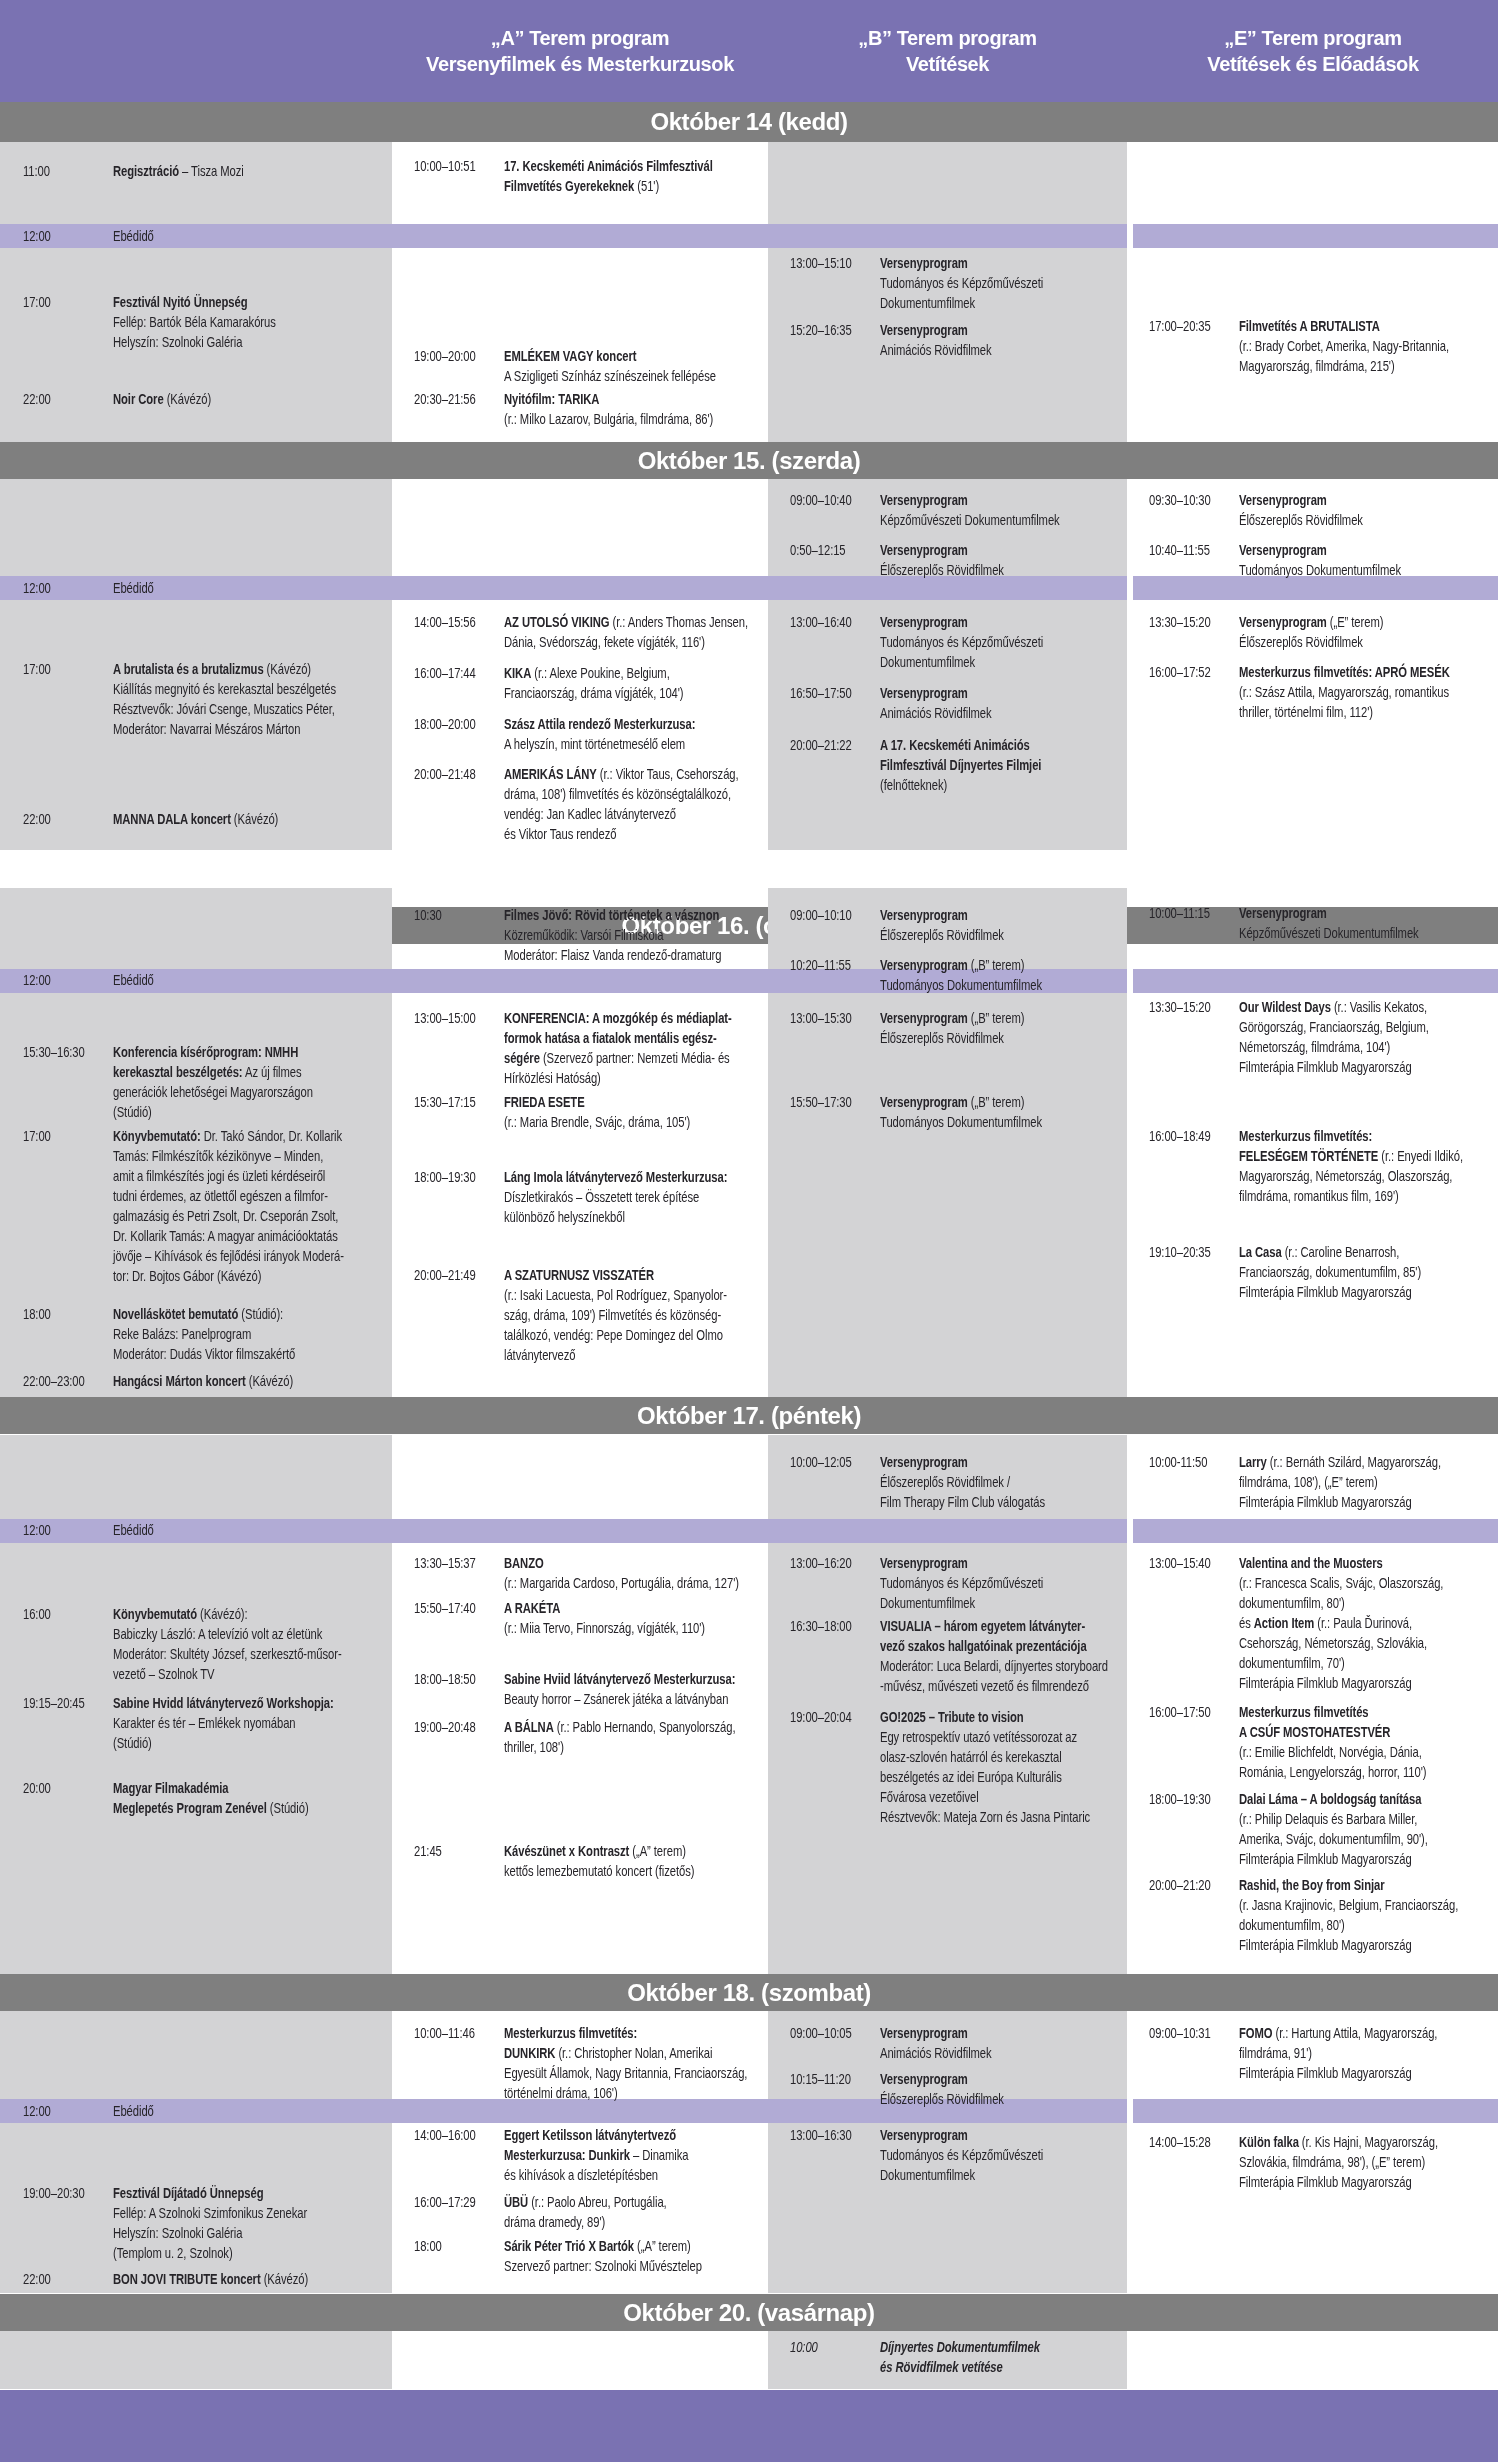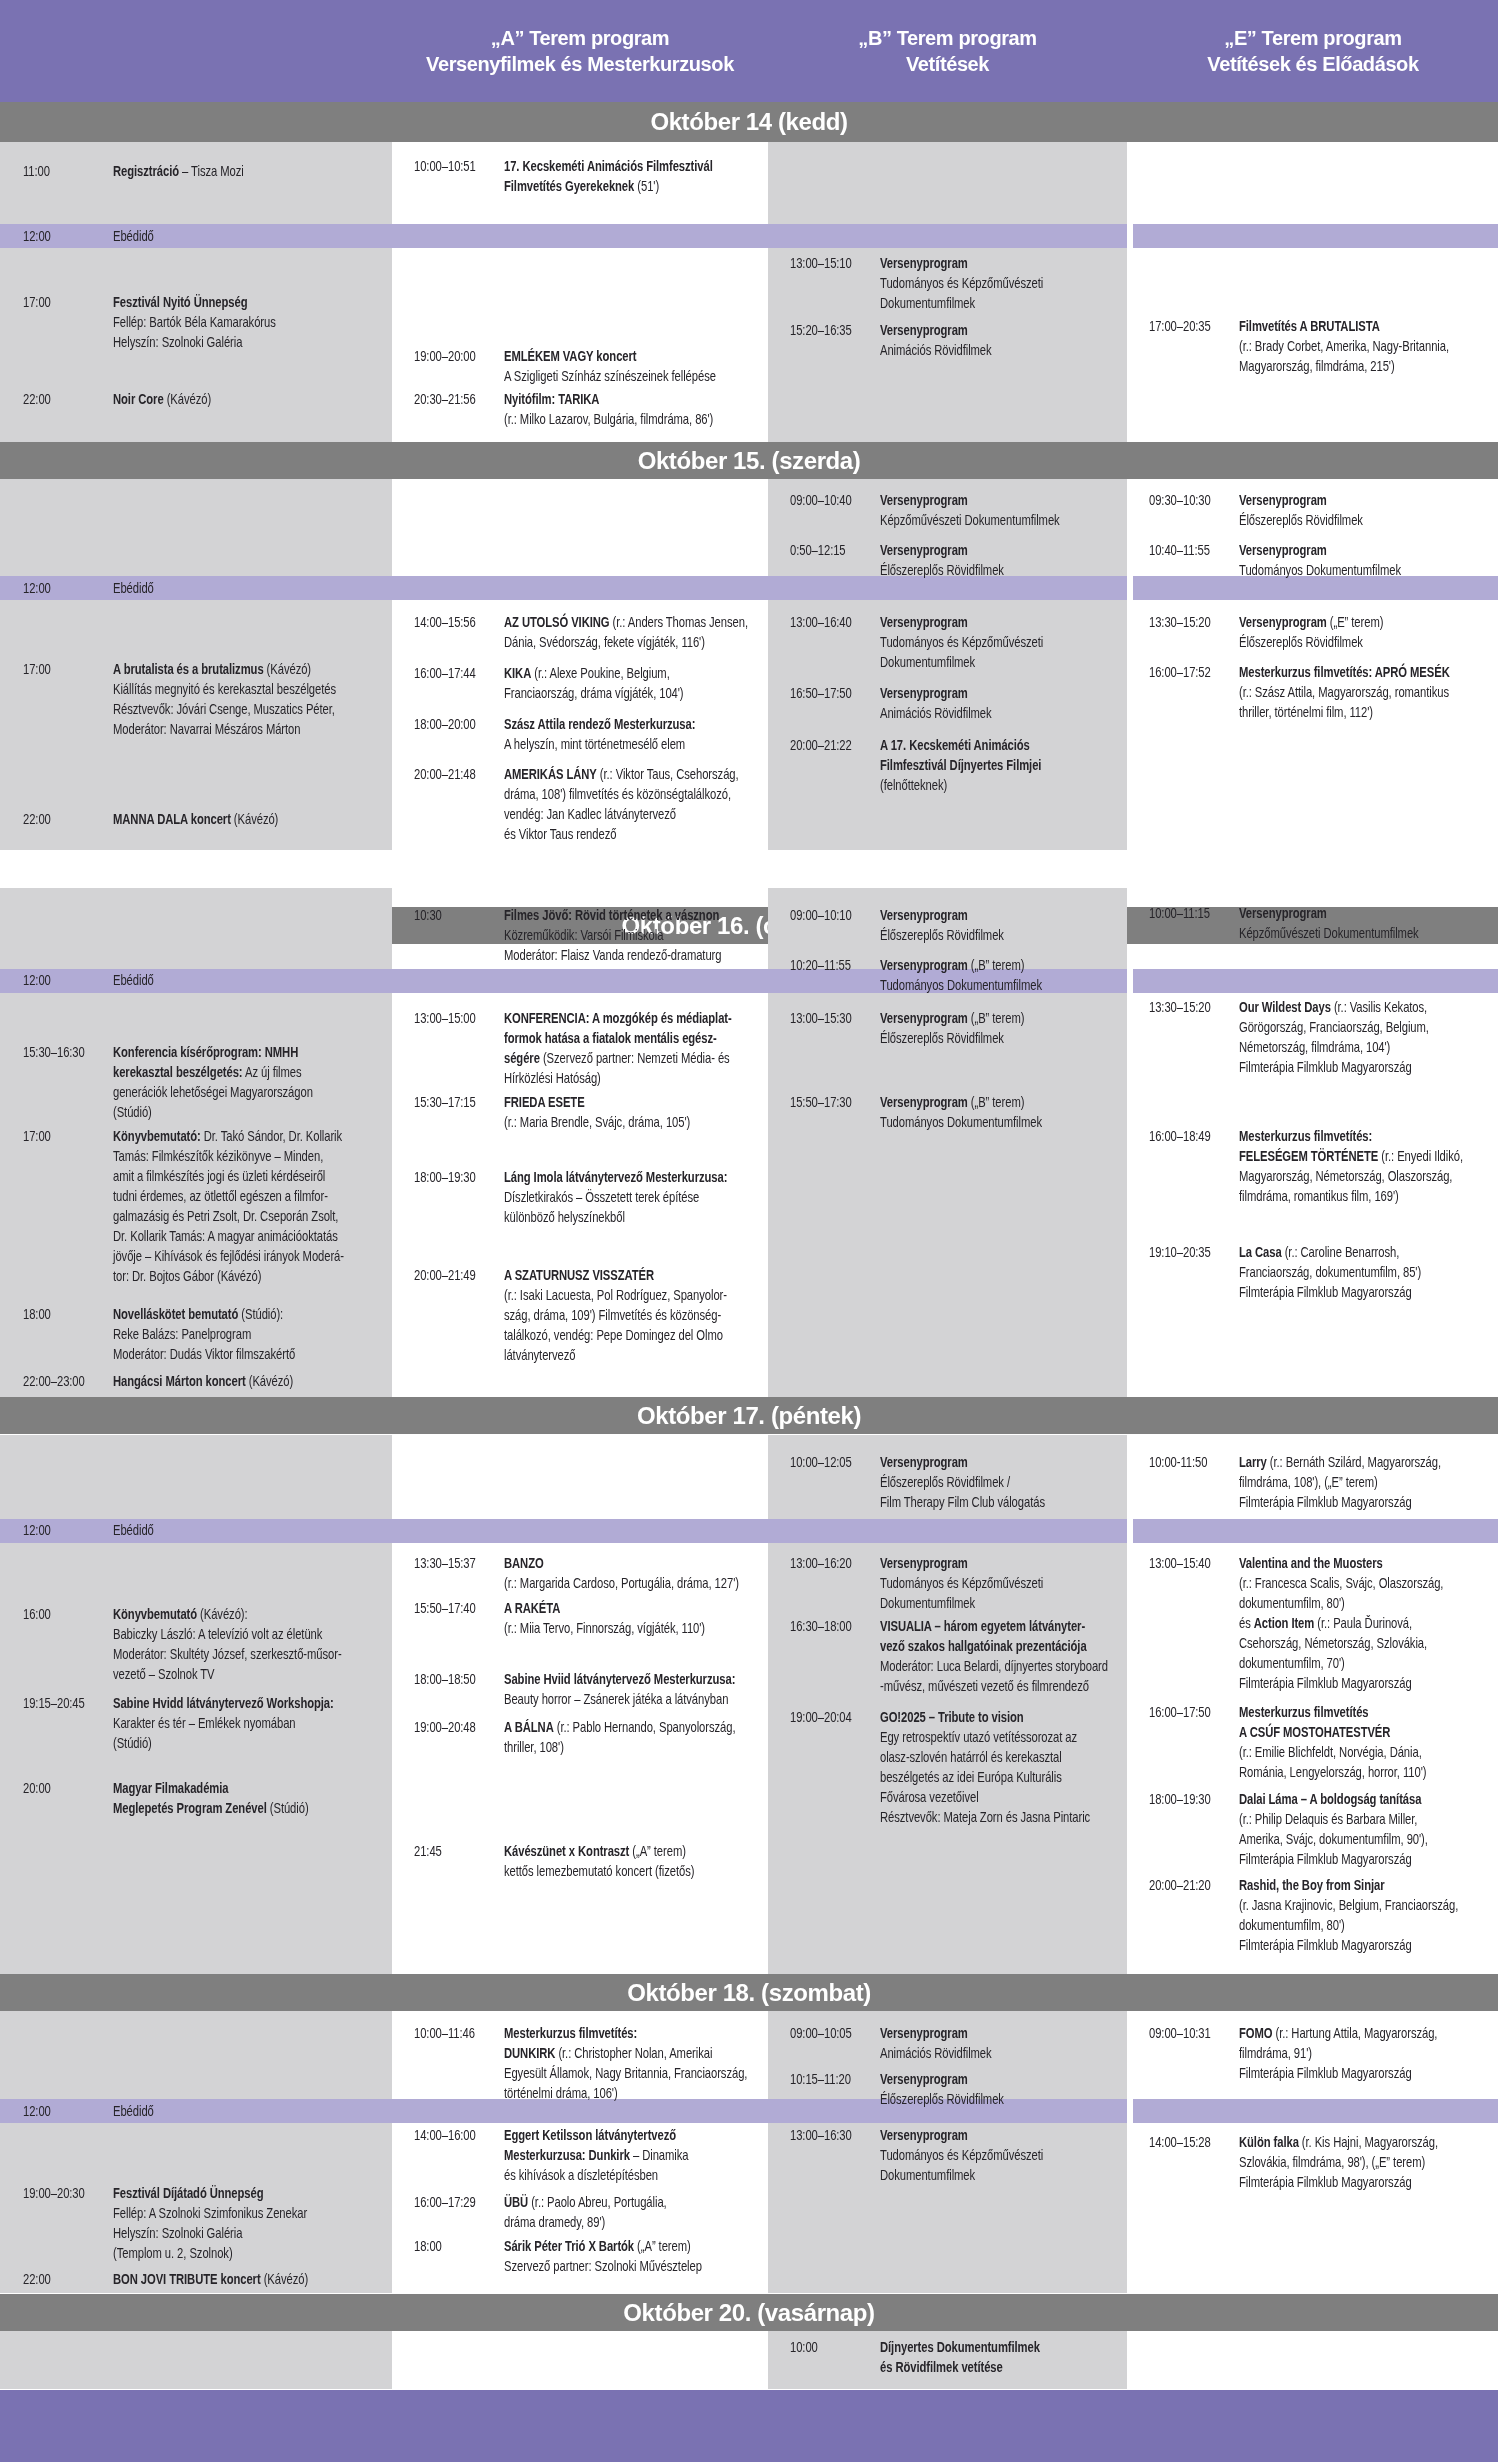--- a/index.html
+++ b/index.html
@@ -672,21 +672,21 @@
           <div class="body">
             <div class="line"><span class="b">Külön falka</span><span> (r. Kis Hajni, Magyarország,</span></div>
             <div class="line"><span>Szlovákia, filmdráma, 98'), („E” terem)</span></div>
             <div class="line"><span>Filmterápia Filmklub Magyarország</span></div>
           </div>
         </div>
       </div>
       <div class="band" style="top: 2294px; height: 37px;">
         <span>Október 20. (vasárnap)</span>
       </div>
-      <div class="sec" style="top: 2331px; height: 58px;">
+      <div class="sec" style="top: 2331px; height: 58px; font-style: italic;">
         <div class="colbg gray" style="left: 0px; width: 392px;"></div>
         <div class="colbg" style="left: 392px; width: 376px;"></div>
         <div class="colbg gray" style="left: 768px; width: 359px;"></div>
         <div class="colbg" style="left: 1127px; width: 372px;"></div>
         <div class="entry" style="left: 790px; top: 6px; width: 438px;">
           <div class="time" style="flex: 0 0 120px;">10:00</div>
           <div class="body">
             <div class="line"><span class="b">Díjnyertes Dokumentumfilmek</span></div>
             <div class="line"><span class="b">és Rövidfilmek vetítése</span></div>
           </div>

